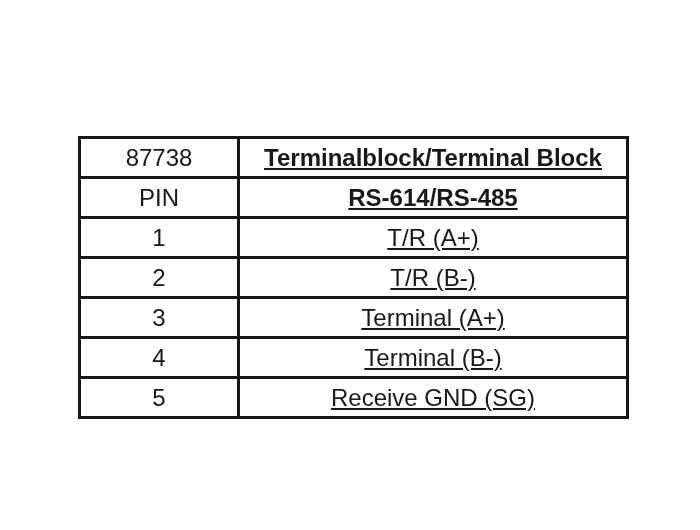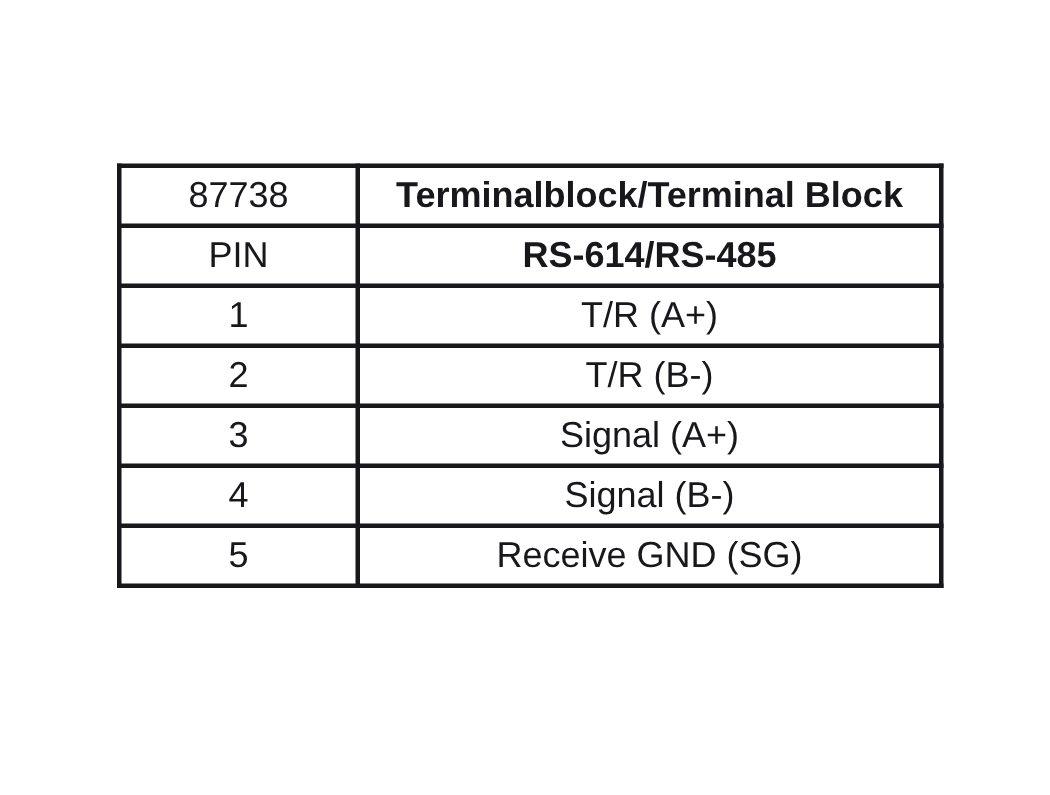--- a/index.html
+++ b/index.html
@@ -11,39 +11,39 @@
     position: relative;
     width: 700px;
     height: 530px;
     background: #ffffff;
     overflow: hidden;
     font-family: "Liberation Sans", "DejaVu Sans", sans-serif;
   }
   table.pin-table {
     position: absolute;
     left: 78px;
-    top: 109px;
+    top: 136px;
     border-collapse: collapse;
     table-layout: fixed;
   }
   table.pin-table td {
     border: 3px solid #17171c;
     height: 37px;
     padding: 0 4px;
     text-align: center;
     vertical-align: middle;
     font-size: 24px;
     line-height: 1;
     color: #17171c;
     background: #ffffff;
     white-space: nowrap;
     overflow: hidden;
   }
   td.col-pin    { width: 148px; }
-  td.col-signal { width: 378px; }
+  td.col-signal { width: 378px; text-decoration: underline; }
   .bold { font-weight: bold; }
 </style>
 </head>
 <body>
 
 <div class="stage">
   <table class="pin-table">
     <tbody>
       <tr>
         <td class="col-pin">87738</td>
@@ -56,25 +56,25 @@
       <tr>
         <td class="col-pin">1</td>
         <td class="col-signal">T/R (A+)</td>
       </tr>
       <tr>
         <td class="col-pin">2</td>
         <td class="col-signal">T/R (B-)</td>
       </tr>
       <tr>
         <td class="col-pin">3</td>
-        <td class="col-signal">Signal (A+)</td>
+        <td class="col-signal">Terminal (A+)</td>
       </tr>
       <tr>
         <td class="col-pin">4</td>
-        <td class="col-signal">Signal (B-)</td>
+        <td class="col-signal">Terminal (B-)</td>
       </tr>
       <tr>
         <td class="col-pin">5</td>
         <td class="col-signal">Receive GND (SG)</td>
       </tr>
     </tbody>
   </table>
 </div>
 
 </body></html>

